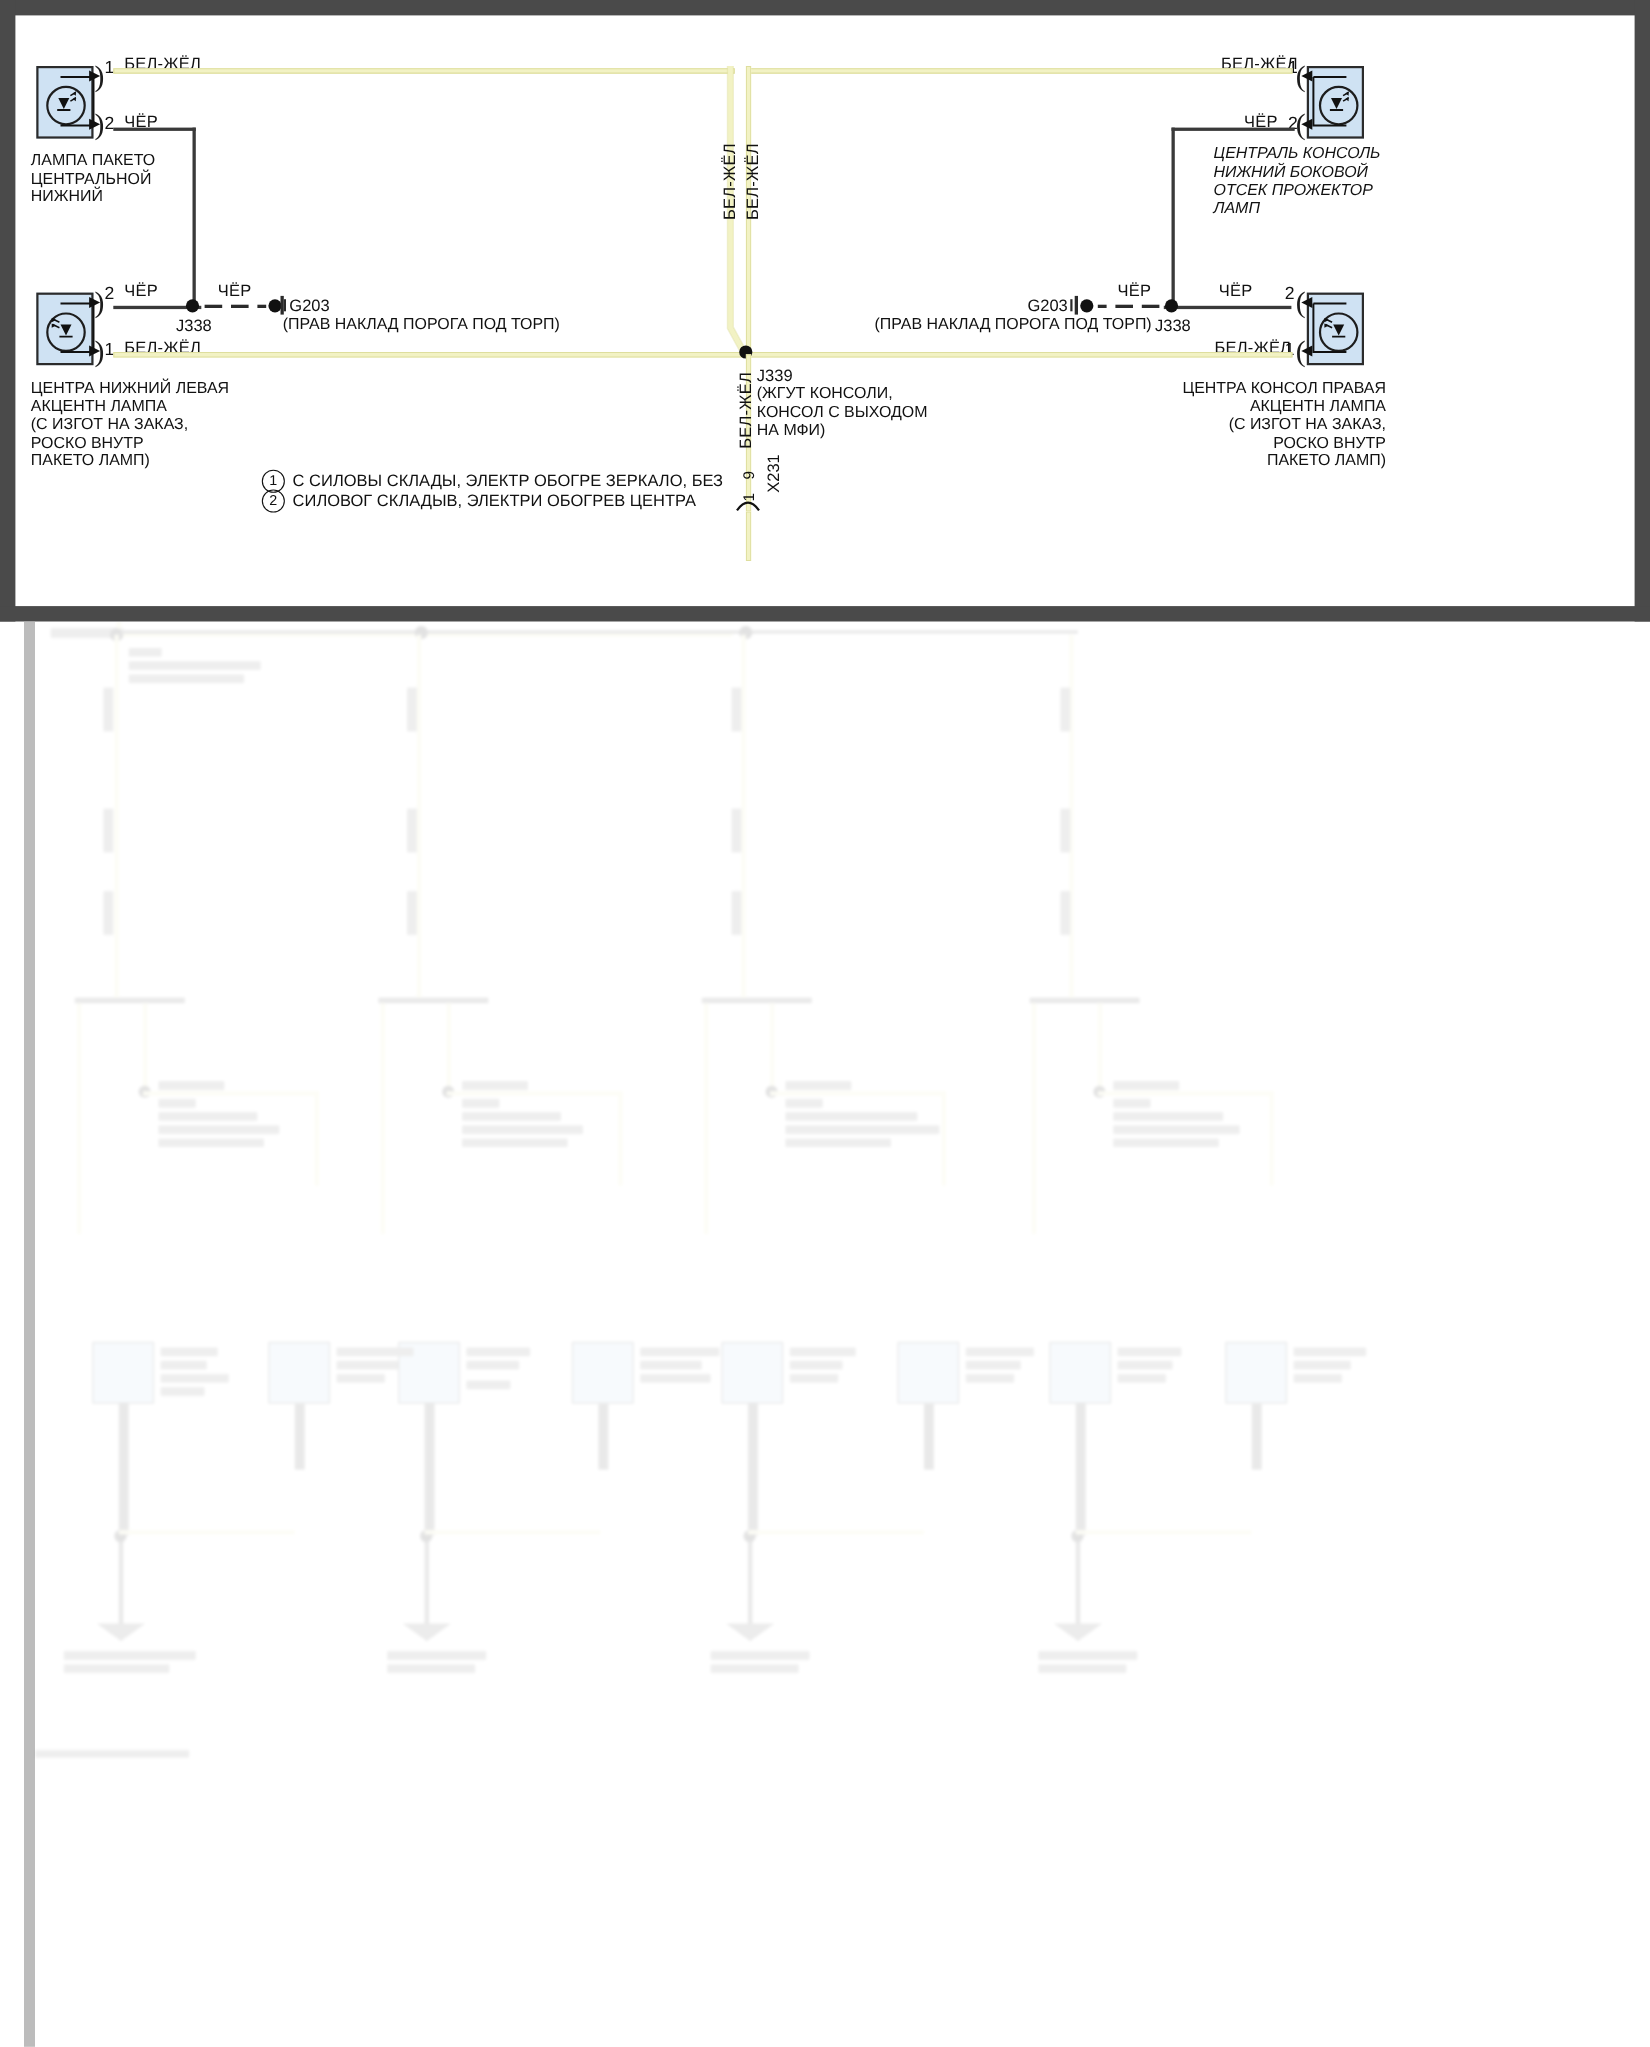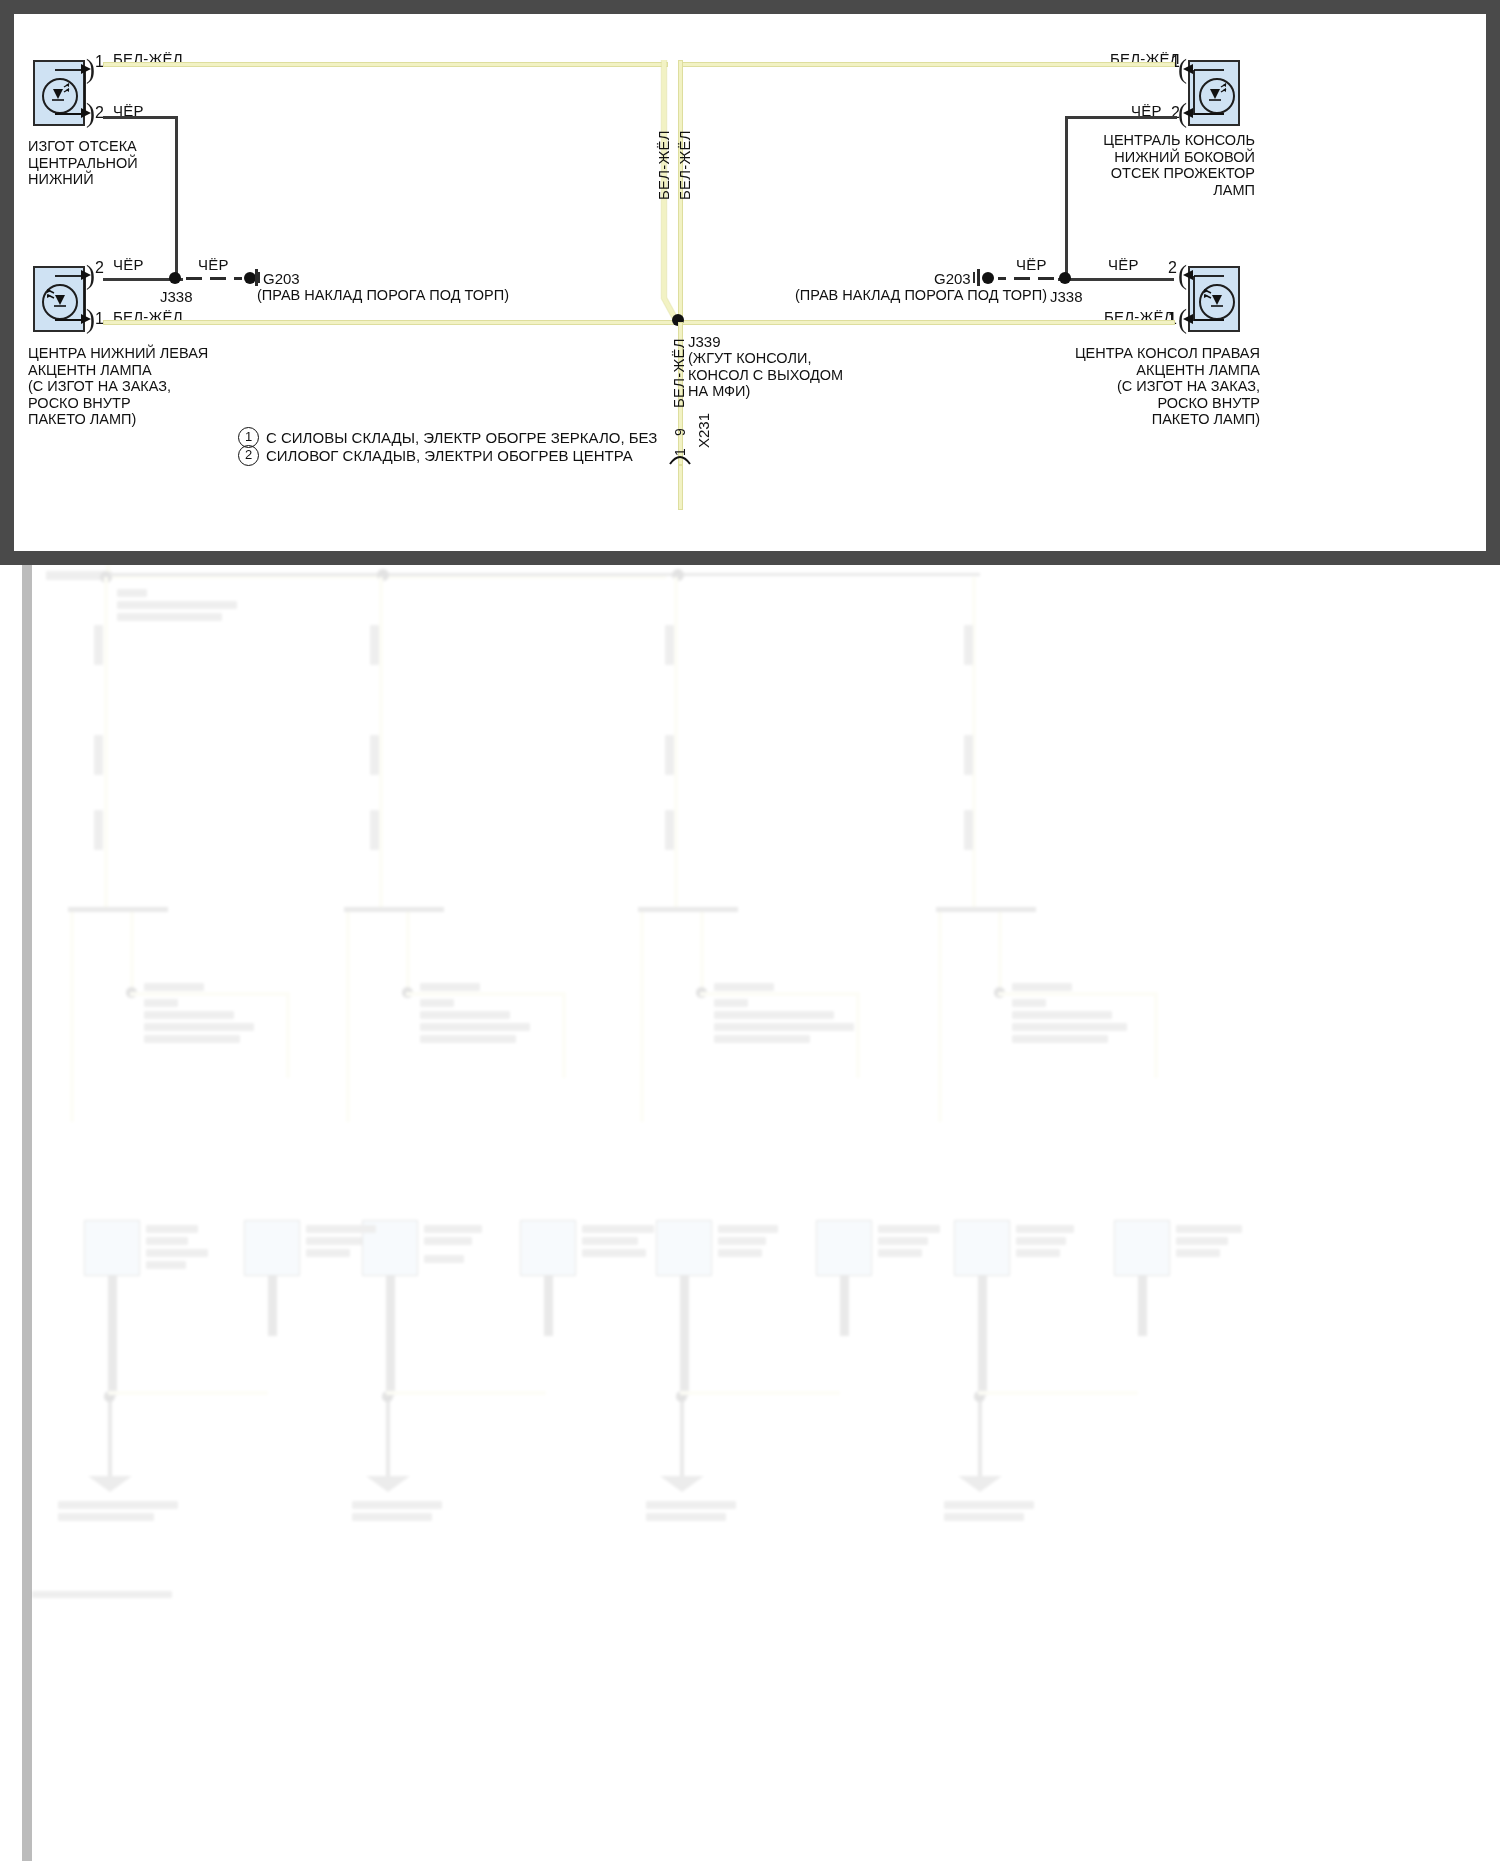--- a/index.html
+++ b/index.html
@@ -239,21 +239,21 @@
       <polygon points="3,4 13,9 3,14" fill="#111"></polygon>
       <polygon points="3,48 13,53 3,58" fill="#111"></polygon>
     </svg>
     <div class="term-paren" style="left:86px;top:56px;">)</div>
     <div class="term-paren" style="left:86px;top:100px;">)</div>
     <div class="lbl lbl-pin" style="left:95px;top:53px;">1</div>
     <div class="lbl lbl-pin" style="left:95px;top:104px;">2</div>
     <div class="lbl lbl-wire" style="left:113px;top:50px;">БЕЛ-ЖЁЛ</div>
     <div class="lbl lbl-wire" style="left:113px;top:102px;">ЧЁР</div>
     <div class="lbl lbl-desc" style="left:28px;top:138px;">
-      <div>ИЗГОТ ОТСЕКА</div>
+      <div>ЛАМПА ПАКЕТО</div>
       <div>ЦЕНТРАЛЬНОЙ</div>
       <div>НИЖНИЙ</div>
     </div>
 
     <div class="wire-y h" style="left:103px;top:62px;width:565px;"></div>
 
     <div class="wire-k h" style="left:103px;top:116px;width:75px;"></div>
     <div class="wire-k v" style="left:175px;top:116px;height:163px;"></div>
 
     <div class="conn-box" style="left:33px;top:266px;width:52px;height:66px;"></div>
@@ -321,21 +321,21 @@
     <svg style="position:absolute;left:1176px;top:60px;" width="20" height="66">
       <polygon points="17,4 7,9 17,14" fill="#111"></polygon>
       <polygon points="17,48 7,53 17,58" fill="#111"></polygon>
     </svg>
     <div class="term-paren" style="left:1178px;top:56px;">(</div>
     <div class="term-paren" style="left:1178px;top:100px;">(</div>
     <div class="lbl lbl-pin" style="left:1171px;top:53px;">1</div>
     <div class="lbl lbl-pin" style="left:1171px;top:104px;">2</div>
     <div class="lbl lbl-wire" style="left:1110px;top:50px;">БЕЛ-ЖЁЛ</div>
     <div class="lbl lbl-wire" style="left:1131px;top:102px;">ЧЁР</div>
-    <div class="lbl lbl-desc" style="right:245px;top:132px;text-align:right;">
+    <div class="lbl lbl-desc" style="right:245px;top:132px;font-style:italic;">
       <div>ЦЕНТРАЛЬ КОНСОЛЬ</div>
       <div>НИЖНИЙ БОКОВОЙ</div>
       <div>ОТСЕК ПРОЖЕКТОР</div>
       <div>ЛАМП</div>
     </div>
 
     <div class="wire-y h" style="left:680px;top:62px;width:495px;"></div>
 
     <div class="wire-k h" style="left:1065px;top:116px;width:112px;"></div>
     <div class="wire-k v" style="left:1065px;top:116px;height:163px;"></div>

